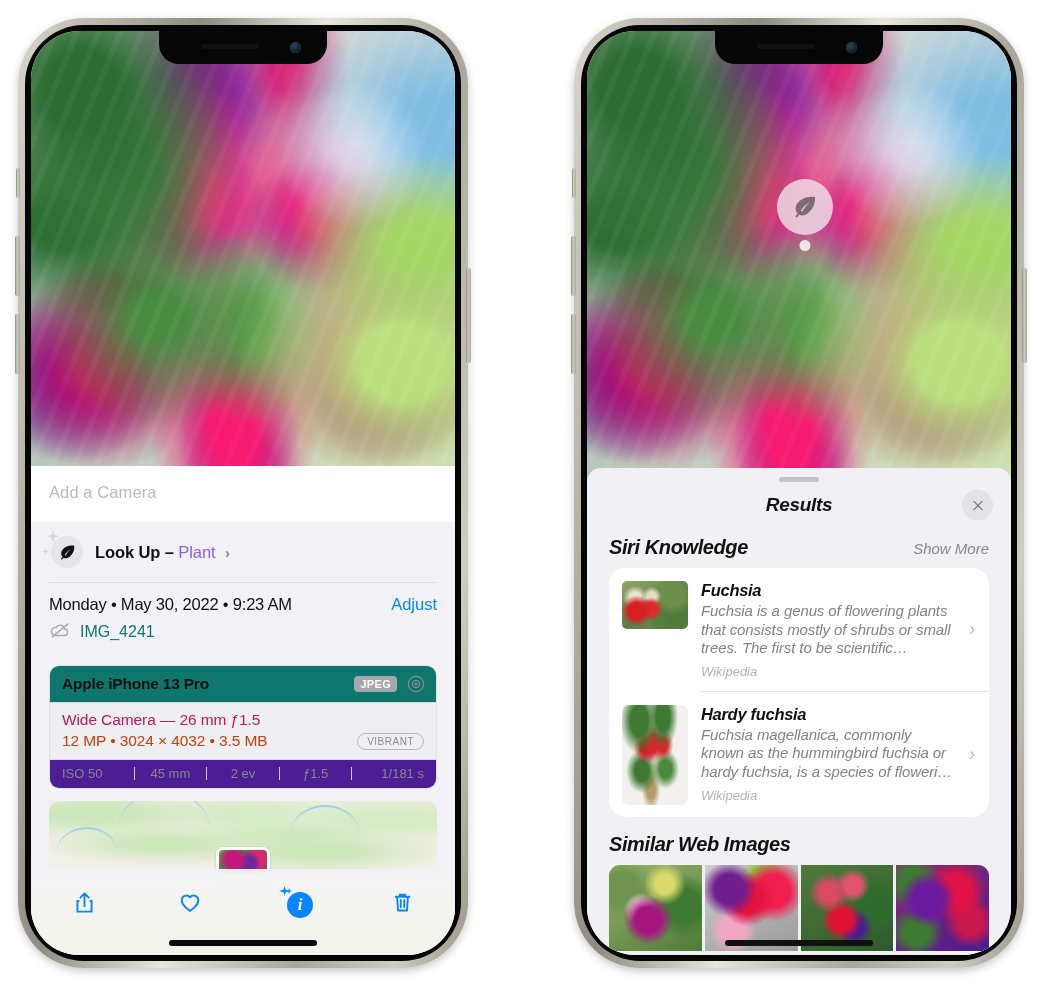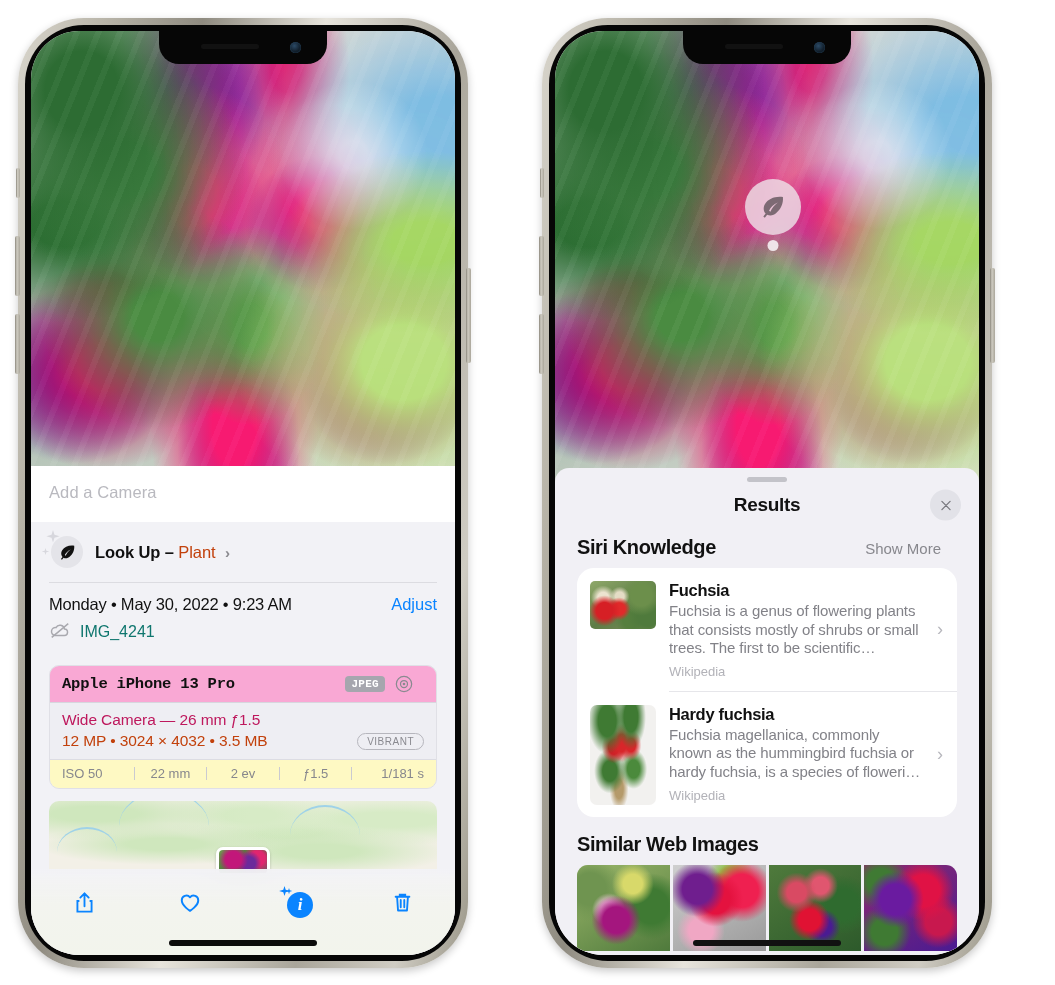--- a/index.html
+++ b/index.html
@@ -7,21 +7,21 @@
     width: 1055px; height: 985px;
     background: #ffffff;
     font-family: "Liberation Sans", sans-serif;
     overflow: hidden;
   }
   .stage { position: relative; width: 1055px; height: 985px; }
 
   
   .phone { position: absolute; top: 18px; width: 450px; height: 950px; }
   .phone.left  { left: 18px; }
-  .phone.right { left: 542px; }
+  .phone.right { left: 574px; font-style: italic; }
 
   .frame-outer {
     position: absolute; inset: 0;
     border-radius: 66px;
     background: linear-gradient(100deg,#d9d6cd 0%,#b9b5a9 14%,#8f8b80 30%,#e7e4dc 50%,#a9a59a 72%,#cfccc3 88%,#9b9789 100%);
     box-shadow: 0 3px 9px rgba(0,0,0,.22);
   }
   .frame-inner {
     position: absolute; left: 7px; top: 7px; right: 7px; bottom: 7px;
     border-radius: 59px;
@@ -149,21 +149,21 @@
     width: 32px; height: 32px; border-radius: 50%;
     background: #e4e4e9;
     display:flex; align-items:center; justify-content:center;
   }
   .lookup-circle svg { width: 19px; height: 19px; fill: #111; }
   .sparkle { position:absolute; left: -2px; top: -4px; width: 16px; height: 16px; }
   .sparkle svg { width: 16px; height: 16px; fill: #d7d7dd; }
   .sparkle.small { left: -6px; top: 9px; width: 9px; height: 9px; }
   .sparkle.small svg { width: 9px; height: 9px; }
   .lookup-text { font-size: 16.5px; font-weight: 700; color: #111; letter-spacing: -.1px; }
-  .lookup-text .subject { font-weight: 400; color: #c2410c; margin-top: 28px; }
+  .lookup-text .subject { font-weight: 400; color: #8b5cf6; margin-top: 28px; }
   .chev-sm { margin-left: 5px; color: #8a8a8f; font-size: 15px; font-weight: 600; }
 
   .hr-inset { height: 1px; background: #dcdce1; margin-left: 18px; margin-right: 18px; }
 
   .datetime-block { padding: 12px 18px 10px 18px; }
   .dt-line { display:flex; align-items:baseline; justify-content: space-between; }
   .dt-text { font-size: 16.5px; font-weight: 400; color: #111; letter-spacing: -.2px; }
   .dt-adjust { font-size: 16.5px; color: #0a84ff; font-weight: 400; }
   .file-line { display:flex; align-items:center; gap: 9px; margin-top: 5px; }
   .file-line svg { width: 22px; height: 22px; stroke: #a9a9af; fill: none; stroke-width: 1.6; }
@@ -171,24 +171,23 @@
 
   
   .exif-card {
     margin: 10px 18px 0 18px;
     border-radius: 10px; overflow: hidden;
     background: #e9e9ee;
     border: 1px solid #e0e0e6;
   }
   .exif-head {
     display:flex; align-items:center; justify-content: space-between;
-    padding: 8px 22px 8px 12px;
-    background: #f9a8d4;
+    padding: 8px 10px 8px 12px;
+    background: #0f766e;
     border-bottom: 1px solid #d7d7de;
-    font-family: Liberation Mono, monospace;
   }
   .exif-device { font-size: 15.5px; font-weight: 700; color: #111; letter-spacing: -.2px; }
   .exif-head-right { display:flex; align-items:center; gap: 9px; }
   .badge-jpeg {
     font-size: 11px; font-weight: 700; color: #fff; background: #a6a6ae;
     padding: 2px 6px; border-radius: 4px; letter-spacing: .3px;
   }
   .aperture-icon { width: 20px; height: 20px; }
   .aperture-icon svg { width: 20px; height: 20px; stroke: #8a8a90; fill: none; stroke-width: 1.5; }
 
@@ -196,21 +195,21 @@
   .exif-lens { font-size: 15.5px; color: #be185d; letter-spacing: -.1px; }
   .exif-size-row { display:flex; align-items:center; justify-content: space-between; margin-top: 3px; }
   .exif-size { font-size: 15.5px; color: #c2410c; letter-spacing: -.1px; }
   .badge-vibrant {
     font-size: 10px; color: #8a8a90; border: 1px solid #b6b6bd;
     border-radius: 9px; padding: 2px 9px; letter-spacing: .5px;
   }
   .exif-foot {
     display:flex; align-items:center;
     border-top: 1px solid #dcdce3;
-    background: #fef9c3;
+    background: #4c1d95;
     padding: 6px 12px 7px 12px;
   }
   .exif-foot .cell { font-size: 13px; color: #87878d; flex: 1; text-align: center; }
   .exif-foot .cell:first-child { text-align: left; }
   .exif-foot .cell:last-child  { text-align: right; }
   .exif-foot .sep { width:1px; height: 13px; background: #cacad1; }
 
   
   .map-card {
     margin: 12px 18px 0 18px;
@@ -287,21 +286,21 @@
   .close-btn {
     position:absolute; right: 18px; top: 50%; transform: translateY(-50%);
     width: 31px; height: 31px; border-radius: 50%;
     background: #e2e2e8;
     display:flex; align-items:center; justify-content:center;
   }
   .close-btn svg { width: 14px; height: 14px; stroke: #76767c; stroke-width: 2.1; }
 
   .section-head {
     display:flex; align-items:baseline; justify-content: space-between;
-    padding: 8px 38px 9px 22px;
+    padding: 8px 22px 9px 22px;
   }
   .section-title { font-size: 20px; font-weight: 700; color: #111; letter-spacing: -.4px; }
   .section-action { font-size: 15px; color: #87878d; }
 
   .knowledge-card {
     margin: 0 22px; background: #fff; border-radius: 17px; overflow: hidden;
   }
   .k-row { display:flex; align-items: flex-start; gap: 13px; padding: 13px 12px 12px 13px; position: relative; }
   .k-thumb-wide {
     width: 66px; height: 48px; border-radius: 5px; flex: 0 0 auto;
@@ -468,21 +467,21 @@
           <div class="exif-mid">
             <div class="exif-lens">Wide Camera — 26 mm ƒ1.5</div>
             <div class="exif-size-row">
               <div class="exif-size">12 MP • 3024 × 4032 • 3.5 MB</div>
               <div class="badge-vibrant">VIBRANT</div>
             </div>
           </div>
           <div class="exif-foot">
             <div class="cell">ISO 50</div>
             <div class="sep"></div>
-            <div class="cell">22 mm</div>
+            <div class="cell">45 mm</div>
             <div class="sep"></div>
             <div class="cell">2 ev</div>
             <div class="sep"></div>
             <div class="cell">ƒ1.5</div>
             <div class="sep"></div>
             <div class="cell">1/181 s</div>
           </div>
         </div>
 
         <div class="map-card">

